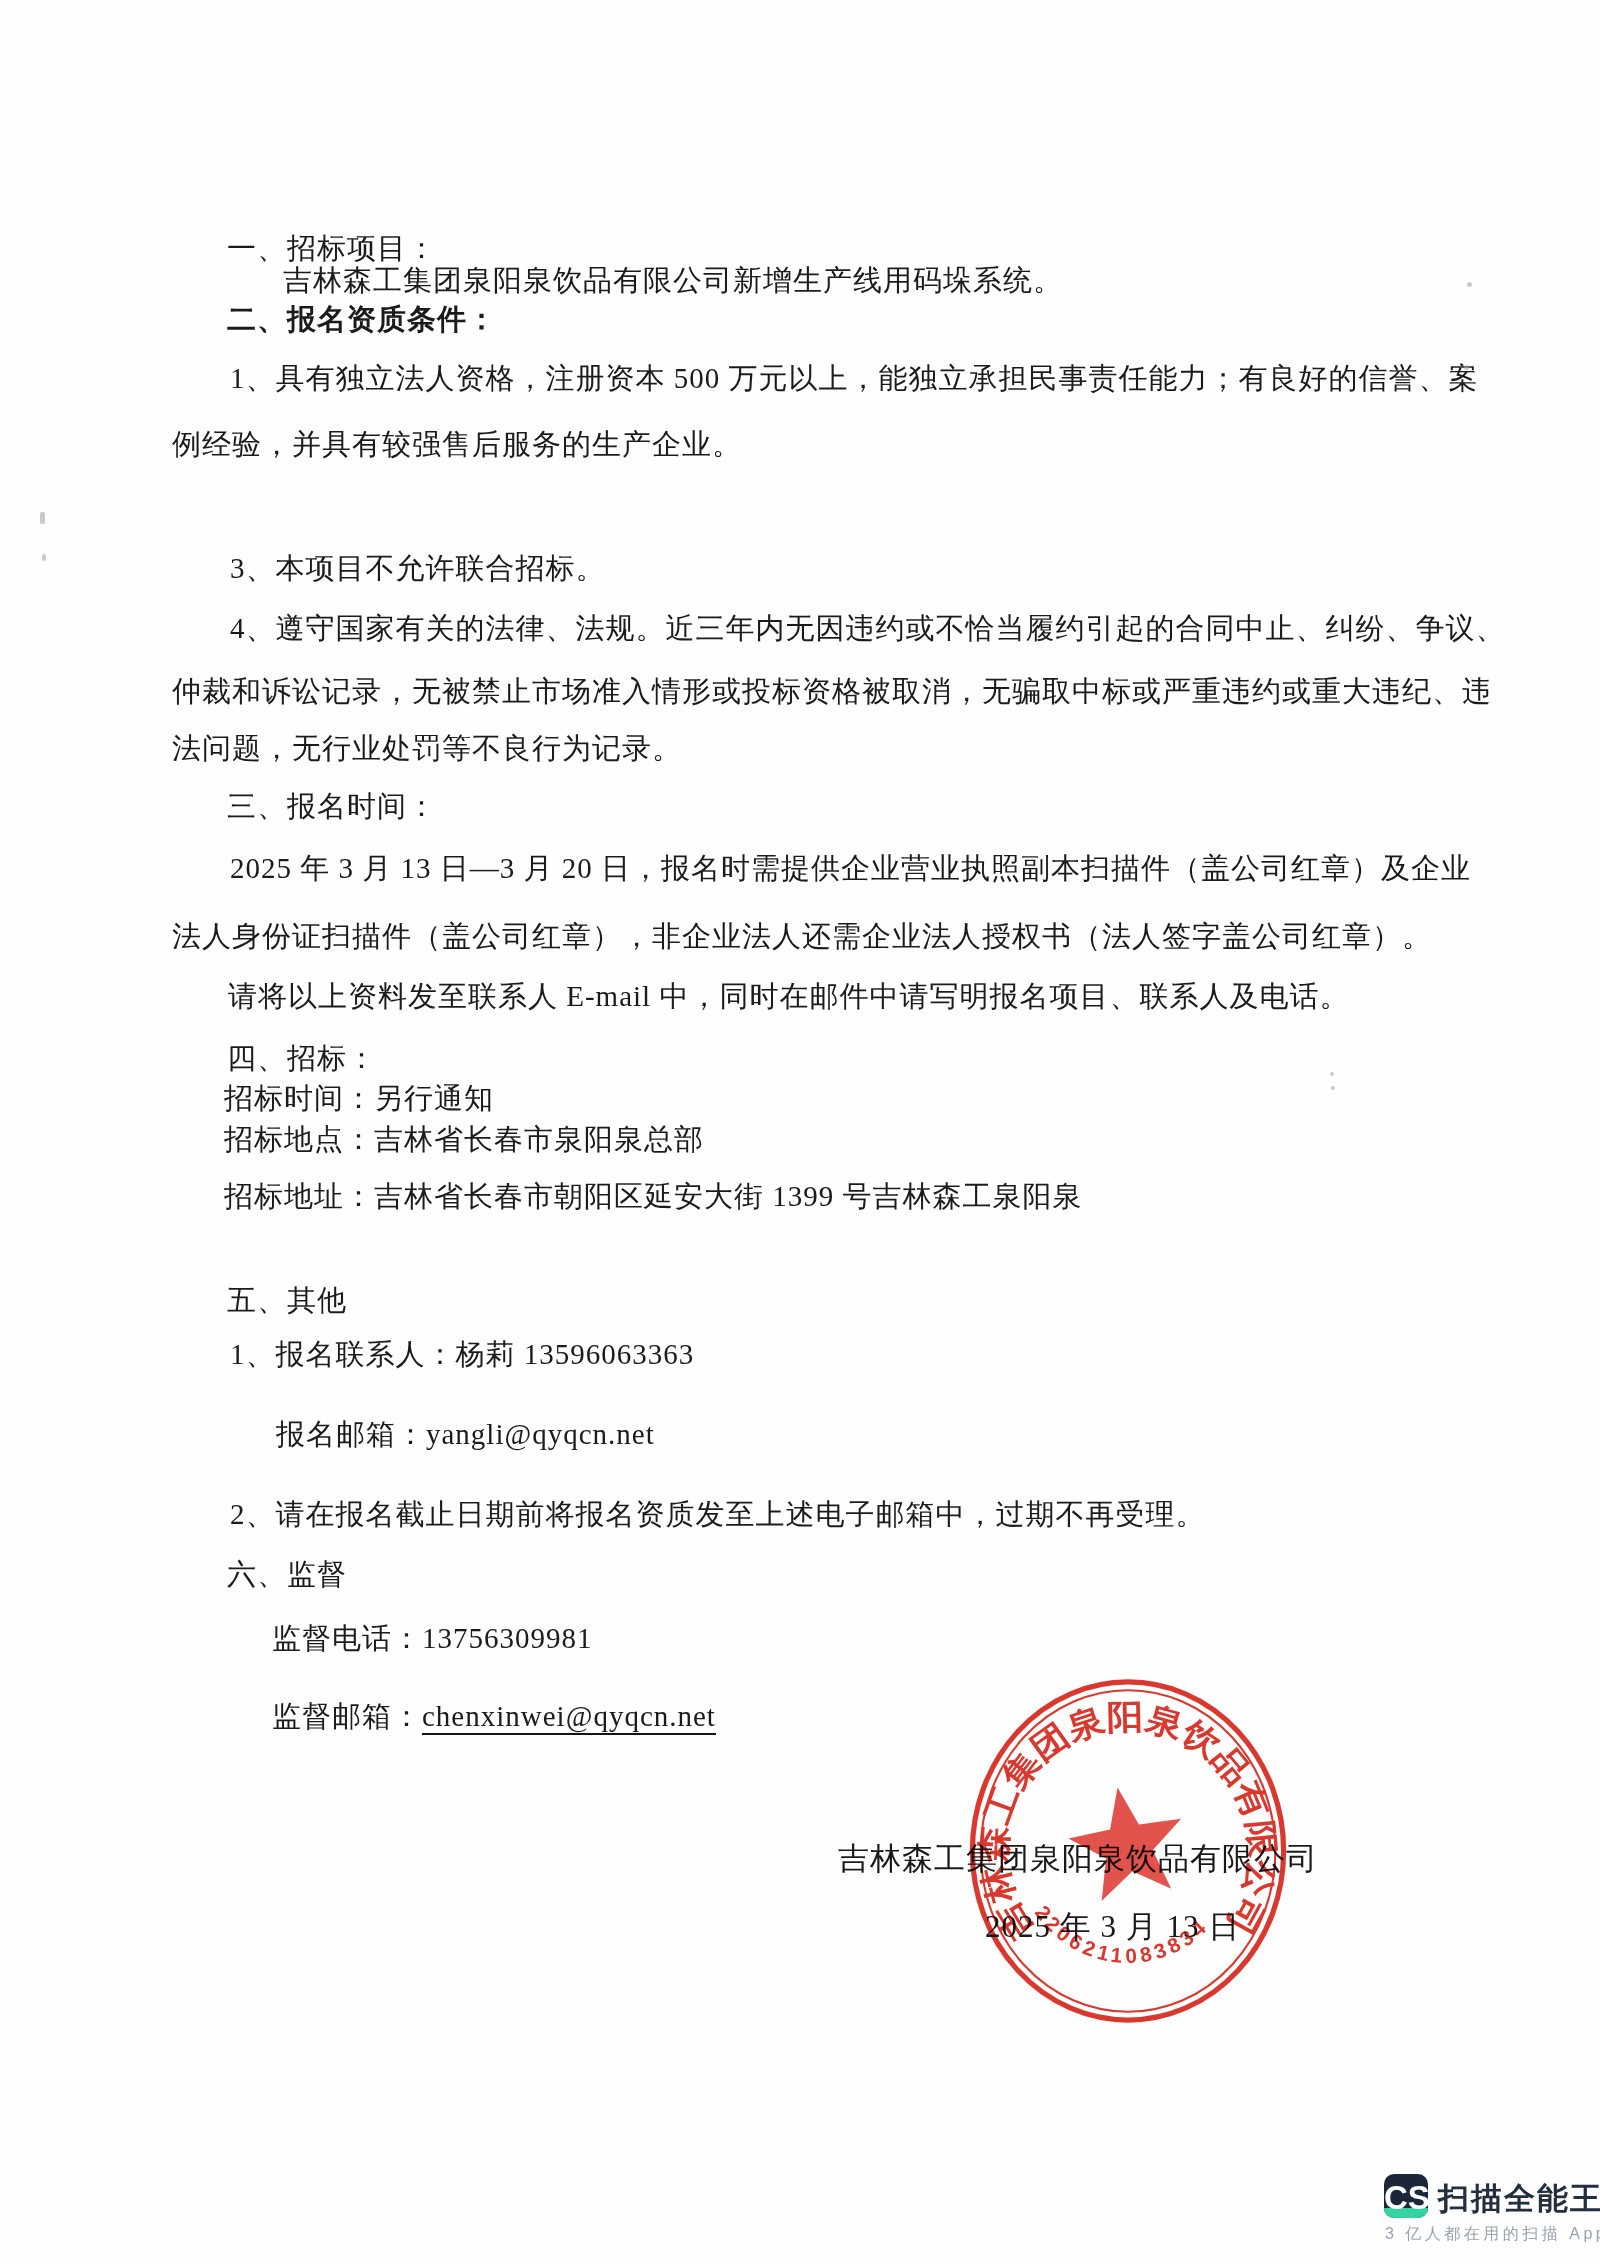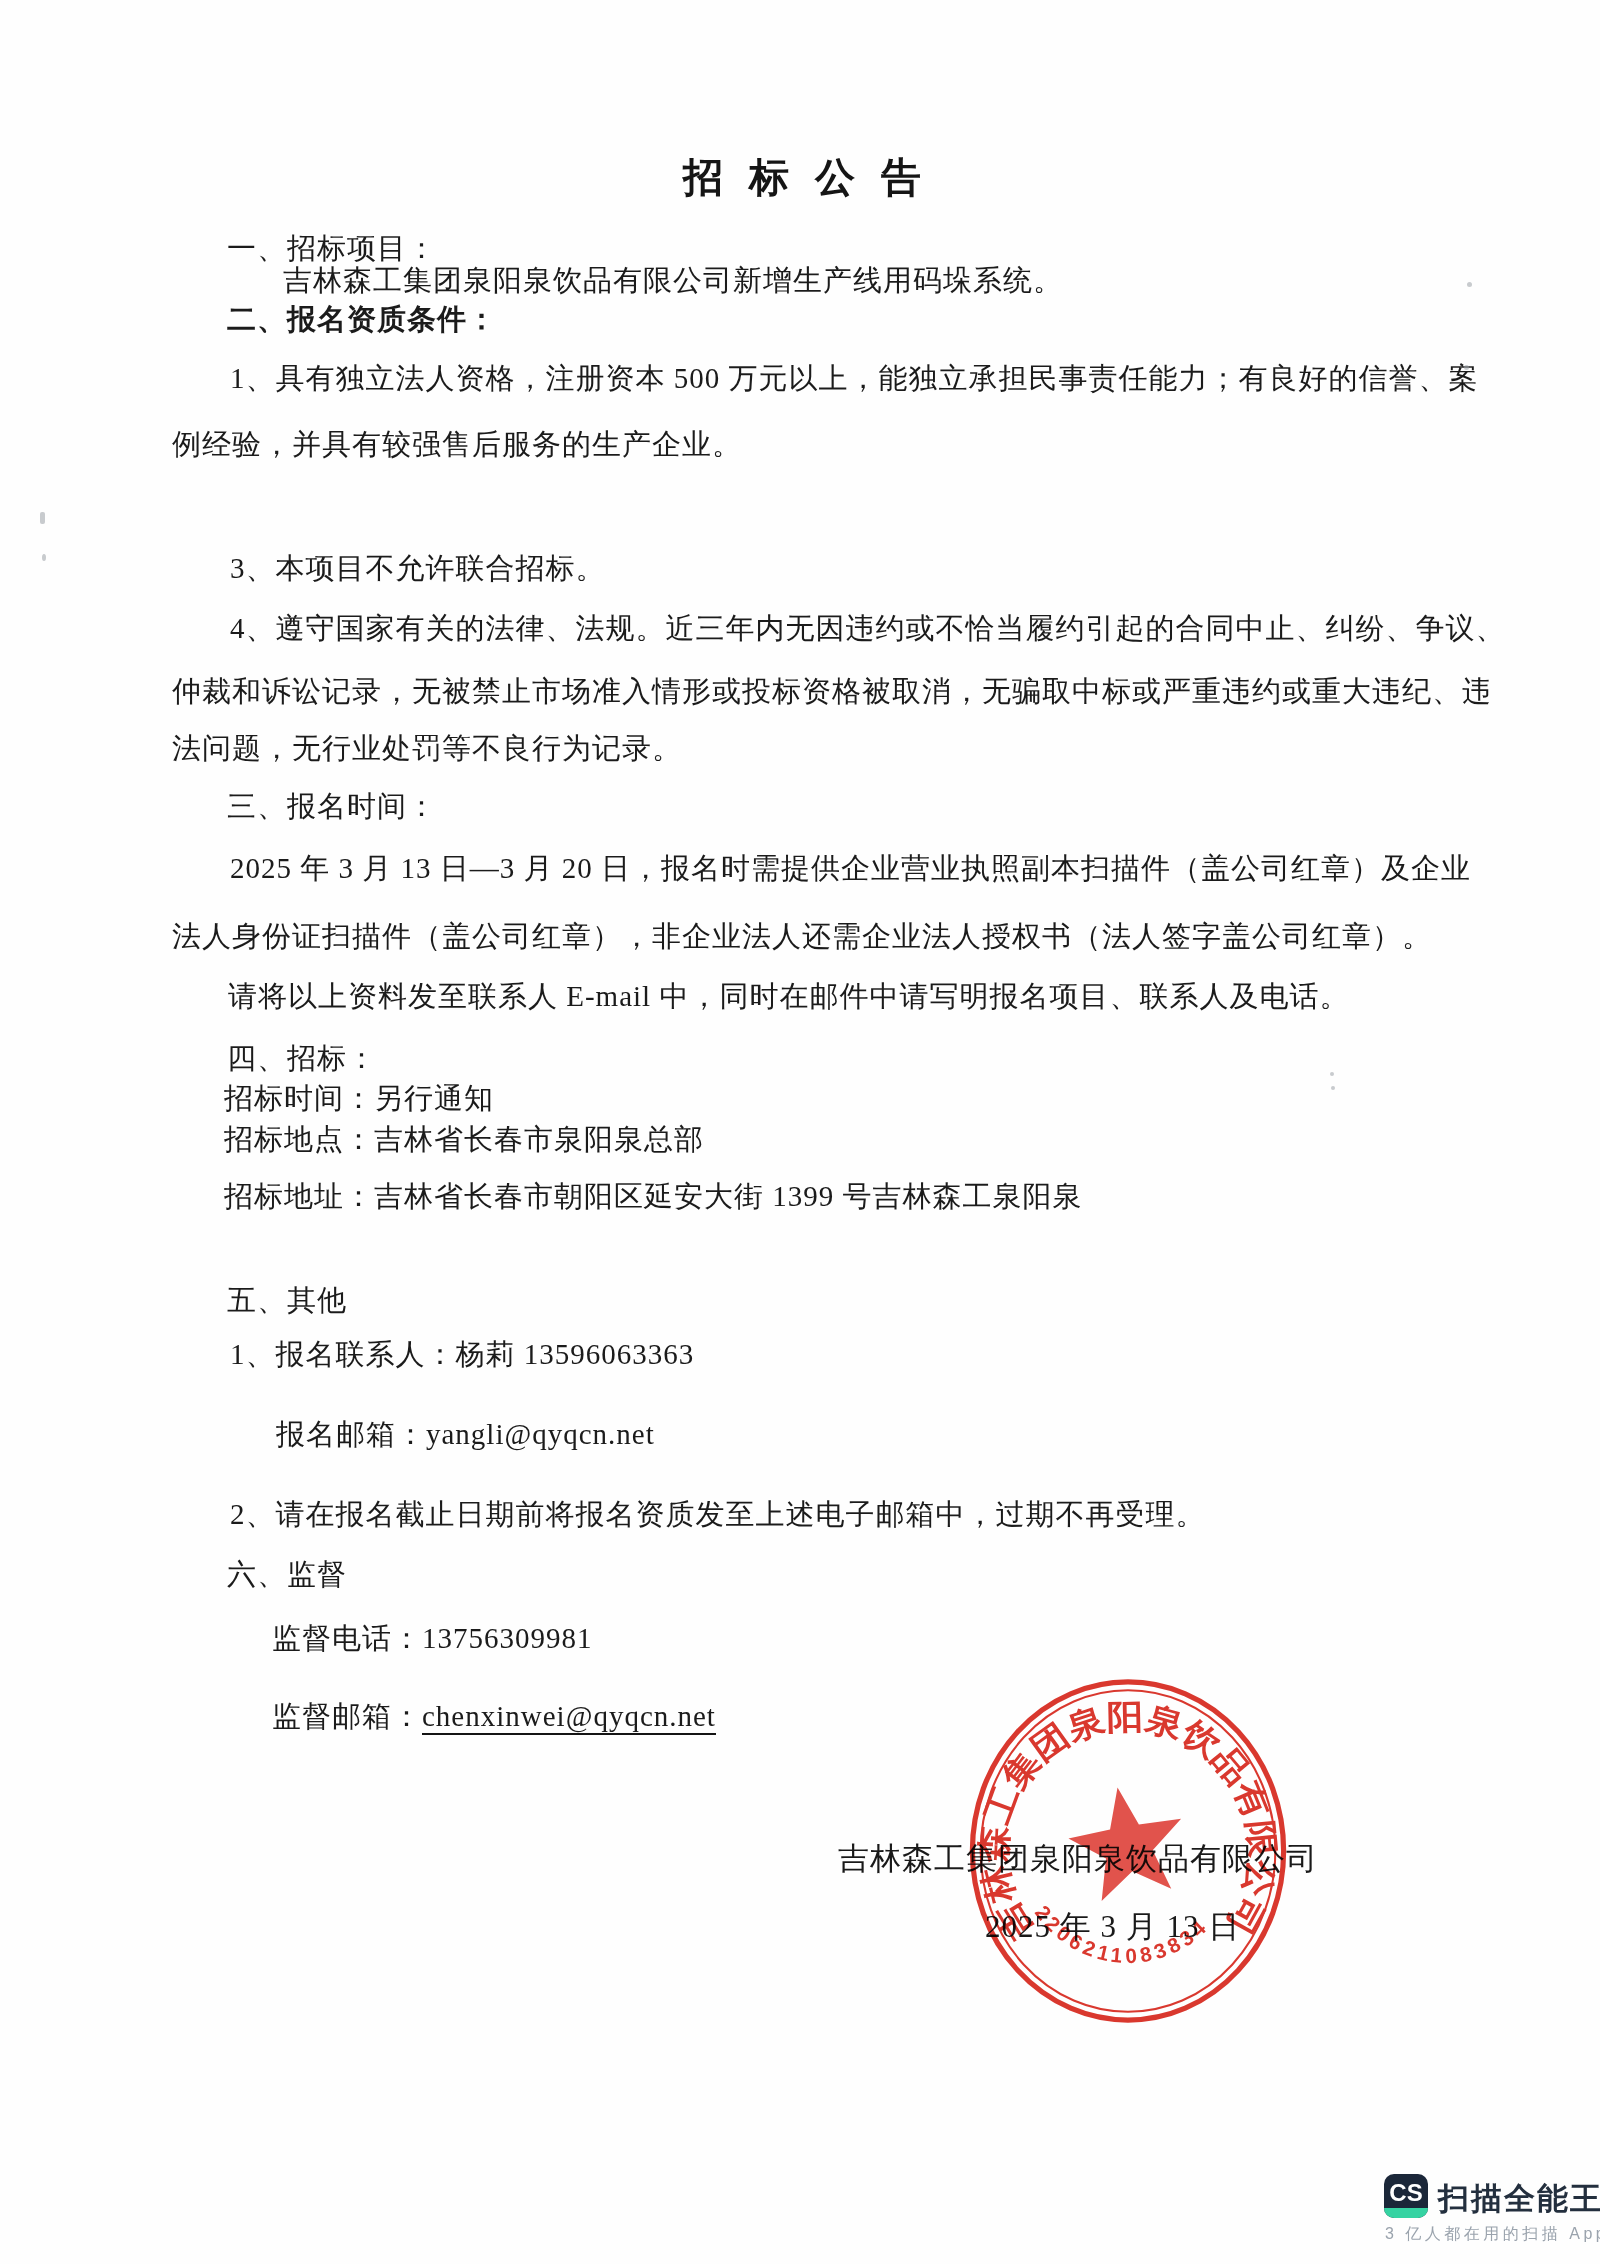--- a/index.html
+++ b/index.html
@@ -20,33 +20,32 @@
         mix-blend-mode:multiply;opacity:.93;z-index:5;}
   
   .speck{position:absolute;background:#9aa0a6;border-radius:50%;opacity:.55;}
   
   .cs-footer{position:absolute;left:1382px;top:2172px;width:210px;height:80px;
              font-family:"Liberation Sans","DejaVu Sans",sans-serif;}
   .cs-badge{position:absolute;left:2px;top:2px;width:44px;height:44px;border-radius:10px;
             background:#1b2739;}
   .cs-badge .band{position:absolute;left:0;bottom:0;width:100%;height:10px;
             background:#35d3a2;border-radius:0 0 10px 10px;}
-  .cs-badge .cs-txt{position:absolute;width:100%;top:5px;text-align:center;
-            color:#ffffff;font-weight:700;font-size:24px;letter-spacing:0px;}
+  .cs-badge .cs-txt{position:absolute;width:100%;top:5px;text-align:right;
+            color:#ffffff;font-weight:700;font-size:33px;letter-spacing:0px;}
   .cs-name{position:absolute;left:56px;top:6px;font-size:31px;font-weight:700;
             color:#232f3e;letter-spacing:2px;white-space:nowrap;}
   .cs-tagline{position:absolute;left:3px;top:52px;font-size:16px;color:#9aa3ad;
             letter-spacing:3.5px;white-space:nowrap;}
 </style>
 </head>
 <body>
 
 <div class="page">
 
-  <div class="title">招标公告</div>
 
   <div class="ln" style="top:230px;left:227px;">一、招标项目：</div>
   <div class="ln" style="top:262px;left:283px;">吉林森工集团泉阳泉饮品有限公司新增生产线用码垛系统。</div>
   <div class="ln" style="top:301px;left:227px;font-weight:bold;">二、报名资质条件：</div>
 
   <div class="ln" style="top:360px;left:230px;">1、具有独立法人资格，注册资本 500 万元以上，能独立承担民事责任能力；有良好的信誉、案</div>
   <div class="ln" style="top:426px;left:172px;">例经验，并具有较强售后服务的生产企业。</div>
   <div class="ln" style="top:550px;left:230px;">3、本项目不允许联合招标。</div>
   <div class="ln" style="top:610px;left:230px;">4、遵守国家有关的法律、法规。近三年内无因违约或不恰当履约引起的合同中止、纠纷、争议、</div>
   <div class="ln" style="top:673px;left:172px;">仲裁和诉讼记录，无被禁止市场准入情形或投标资格被取消，无骗取中标或严重违约或重大违纪、违</div>

